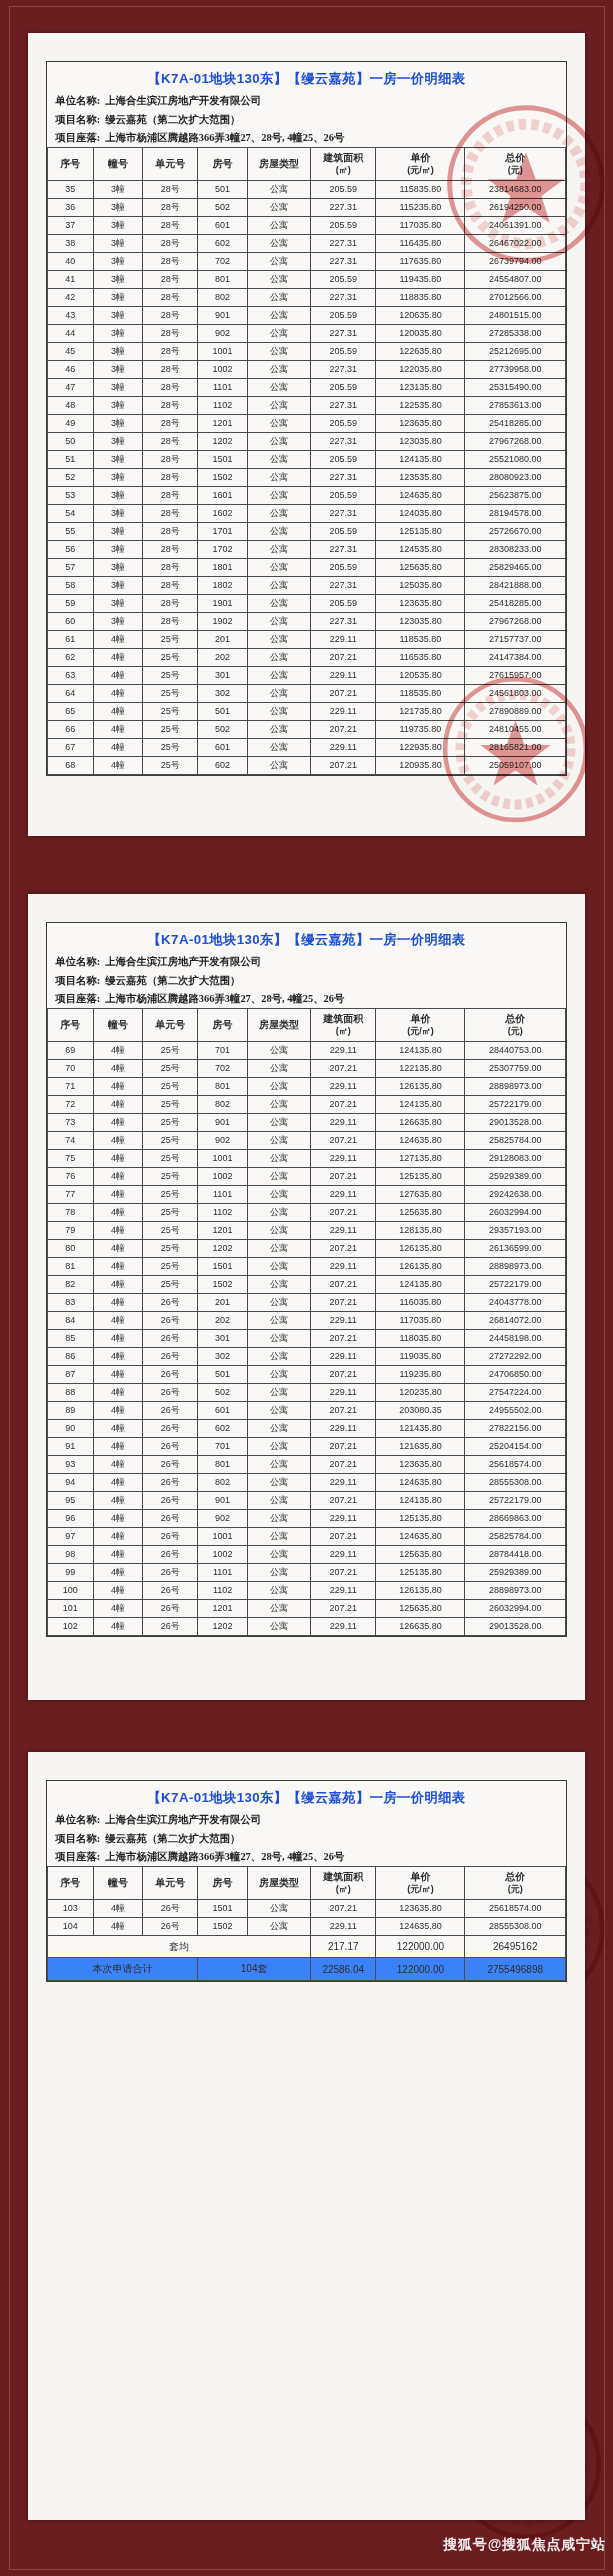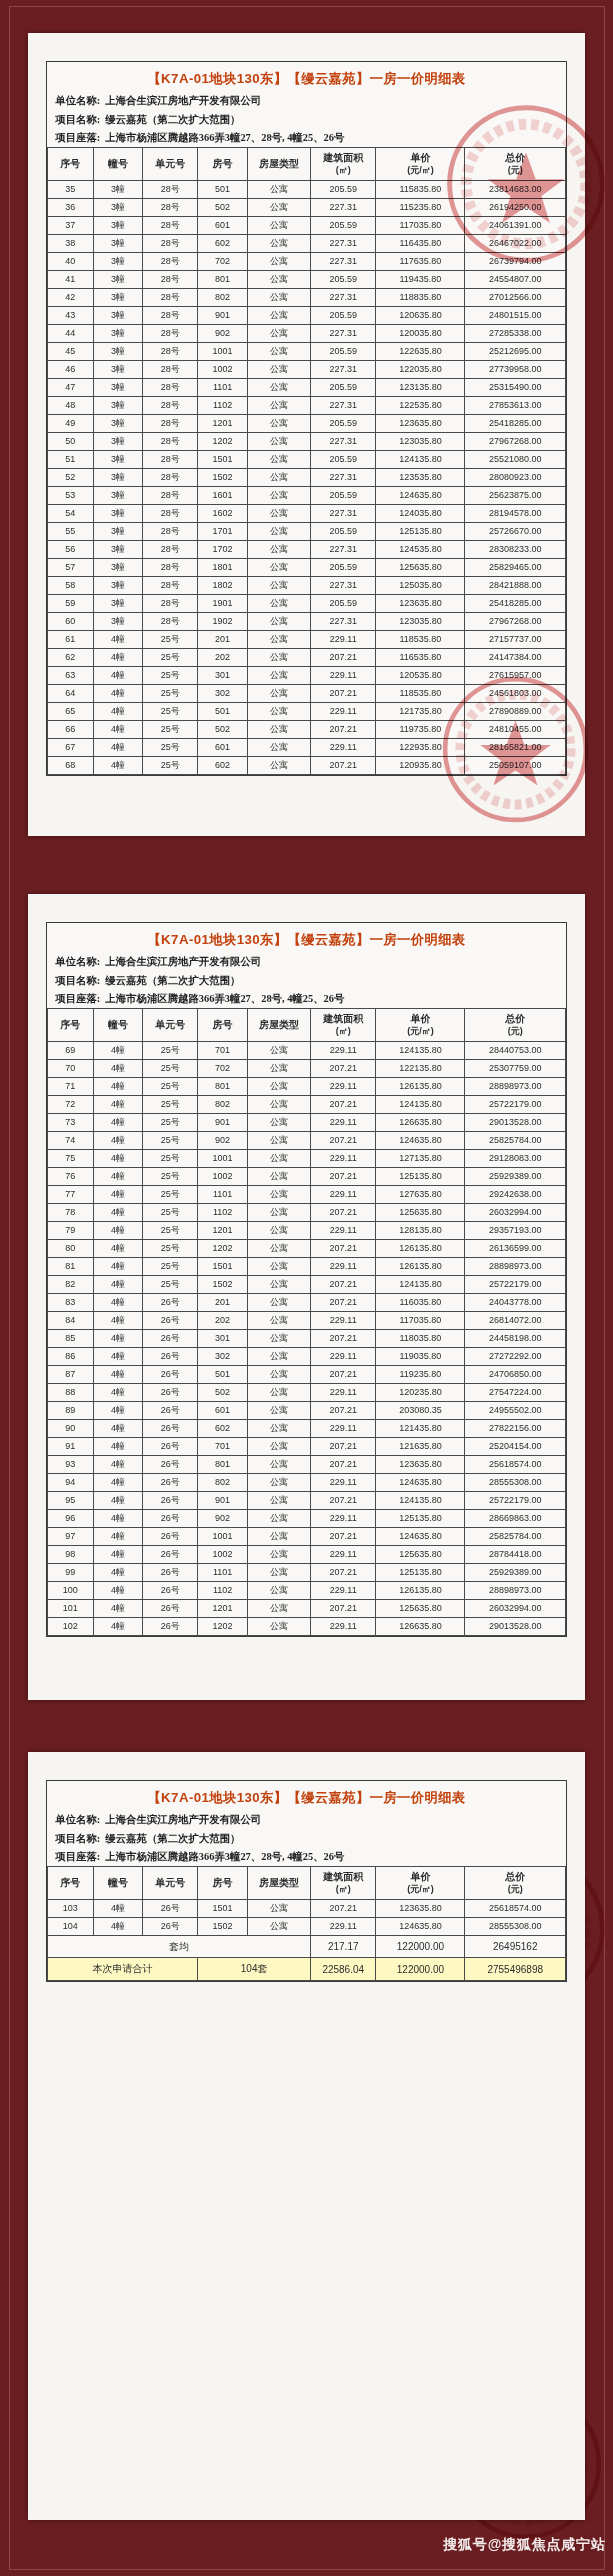--- a/index.html
+++ b/index.html
@@ -9,32 +9,32 @@
   .frame{ position:absolute; left:9px; top:5.8px; right:9px; bottom:5.8px;
           border:1.7px solid rgba(210,135,135,.38); pointer-events:none; }
 
   .page{ position:absolute; left:28px; width:557px; background:#f6f5f1;
          box-shadow:0 0 5.8px rgba(0,0,0,.4); }
   .page1{ top:33px;   height:803px; }
   .page2{ top:894px; height:806px; }
   .page3{ top:1752px; height:768px; }
 
   .doc-box{ margin:28px 18px 0; border:1.7px solid #3b3b3b; padding:0 0 0 0; background:rgba(255,255,255,.35); }
-  .doc-title{ text-align:center; font-size:13.3px; font-weight:bold; color:#c2410c;
+  .doc-title{ text-align:center; font-size:13.3px; font-weight:bold; color:#1d4ed8;
               padding:7.5px 3.3px 4.1px; letter-spacing:0.4px; }
   .info{ font-size:10.4px; font-weight:bold; color:#222; padding:1.7px 8.3px; line-height:1.45;font-family:Liberation Serif, serif; }
   .info-label{ margin-right:5px; }
 
   table.price-table{ width:100%; border-collapse:collapse; margin-top:0; table-layout:fixed;padding-left:11px; }
   .price-table th,.price-table td{ border:0.8px solid #4a4a4a; text-align:center; vertical-align:middle; color:#2c2c2c; }
   .price-table th{ font-size:10px; font-weight:bold; height:33px; line-height:1.25; padding:1.7px 0; }
   .price-table th .sub{ font-size:9px; }
   .price-table td{ font-size:9px; height:18px; padding:0.8px 1.7px; }
   .price-table tbody.sum td{ height:22.4px; font-size:10px; font-weight:normal; }
-  .price-table tr.highlight td{ background:#fef9c3; }
+  .price-table tr.highlight td{ background:#3b82f6; }
 
   .stamp{ position:absolute; color:#cf4346; opacity:.55; mix-blend-mode:multiply; pointer-events:none; }
   .p1s1{ left:415px; top:68px;   width:166px; height:166px; }
   .p1s2{ left:411px; top:640px;  width:153px; height:153px; }
   .p2s1{ left:415px; top:952px; width:166px; height:166px; }
   .p2s2{ left:419px; top:1491px; width:158px; height:158px; }
 
   .watermark{ position:absolute; right:8.3px; top:2536px; color:#ffffff; opacity:.92;
               font-size:14px; font-weight:bold; letter-spacing:0.8px; }
 </style>

